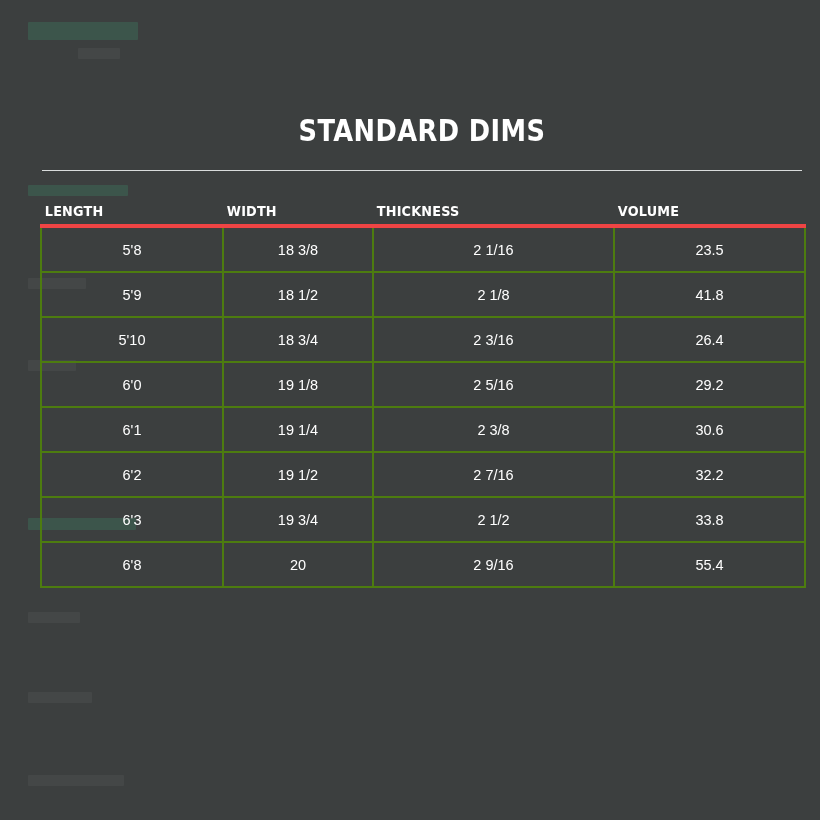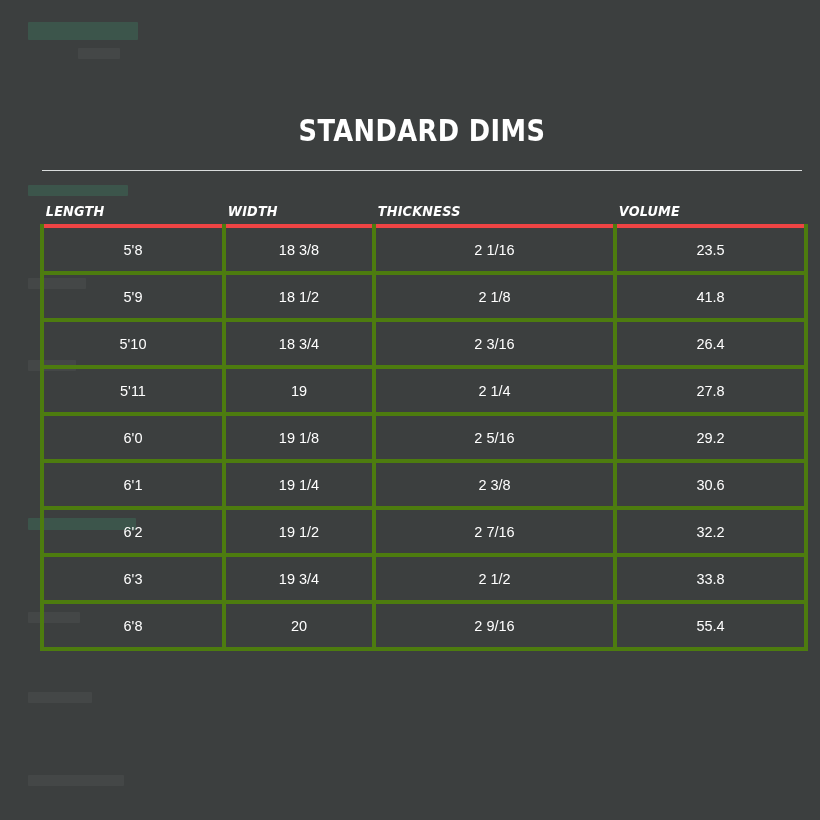--- a/index.html
+++ b/index.html
@@ -85,29 +85,28 @@
     font-family: "DejaVu Sans", sans-serif;
     transform: scaleX(0.95);
     transform-origin: left center;
     white-space: nowrap;
   }
   table.dims td {
     color: #ffffff;
     font-size: 14.5px;
     text-align: center;
     height: 41px;
-    border: 4px solid #4d7c0f;
+    border: 2px solid #4d7c0f;
     font-family: "Liberation Sans", sans-serif;
   }
   table.dims tr.head th {
     border: none;
   }
   table.dims tr.head {
     height: 22px;
-    font-style: italic;
   }
   
   table.dims tbody tr:first-child td {
     border-top: 4px solid #ef4444;
   }
   col.c-length { width: 182px; }
   col.c-width { width: 150px; }
   col.c-thick { width: 241px; }
   col.c-vol { width: 191px; }
 </style>
@@ -161,26 +160,20 @@
           <td>2 1/8</td>
           <td>41.8</td>
         </tr>
         <tr>
           <td>5'10</td>
           <td>18 3/4</td>
           <td>2 3/16</td>
           <td>26.4</td>
         </tr>
         <tr>
-          <td>5'11</td>
-          <td>19</td>
-          <td>2 1/4</td>
-          <td>27.8</td>
-        </tr>
-        <tr>
           <td>6'0</td>
           <td>19 1/8</td>
           <td>2 5/16</td>
           <td>29.2</td>
         </tr>
         <tr>
           <td>6'1</td>
           <td>19 1/4</td>
           <td>2 3/8</td>
           <td>30.6</td>

